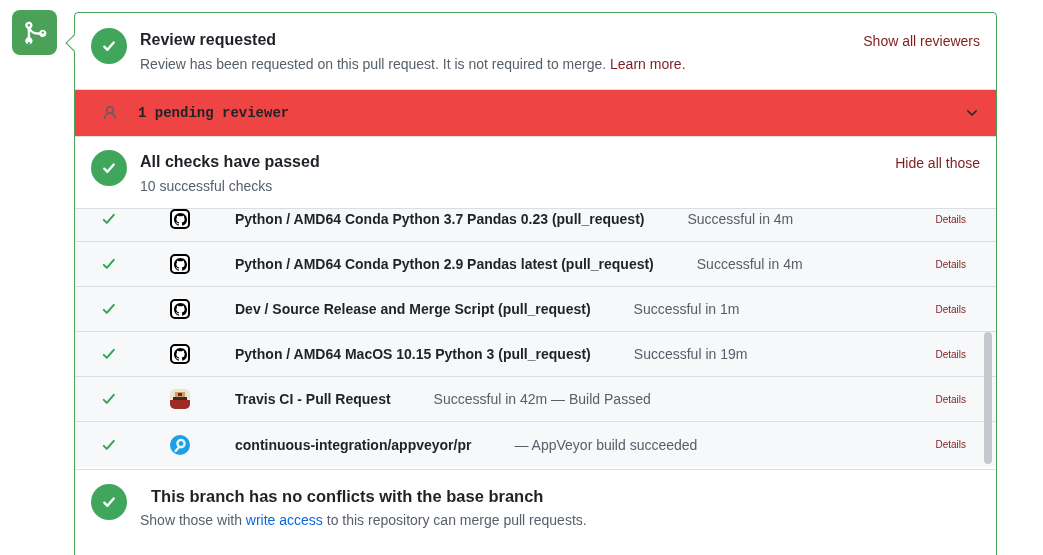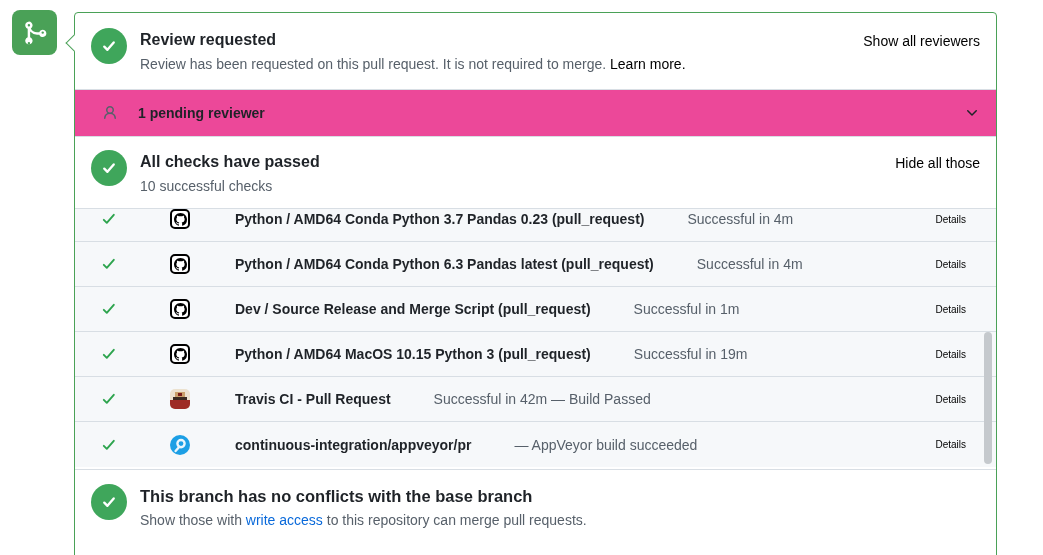--- a/index.html
+++ b/index.html
@@ -17,34 +17,34 @@
            background:#ffffff; border:1px solid #4aa157; border-radius:4px; }
   .caret { position:absolute; left:-7px; top:24px; width:12px; height:12px;
            background:#ffffff; border-left:1px solid #4aa157;
            border-bottom:1px solid #4aa157; transform:rotate(45deg); }
 
   section { display:flex; align-items:flex-start; }
 
   .sec-review { height:77px; padding:15px 16px 0 16px;
                 border-bottom:1px solid #d8dee4; }
   .sec-pending { height:47px; padding:0 16px 0 27px; align-items:center;
-                 background:#ec4899; border-bottom:1px solid #d8dee4; }
+                 background:#ef4444; border-bottom:1px solid #d8dee4;font-family:Liberation Mono, monospace; }
   .sec-checks-head { height:72px; padding:13px 16px 0 16px;
                      border-bottom:1px solid #d8dee4; }
   .sec-footer { height:auto; padding:14px 16px 0 16px; }
 
   .status-circle { width:36px; height:36px; border-radius:50%; background:#3fa65b;
                    flex:0 0 36px; display:flex; align-items:center;
                    justify-content:center; margin-right:13px; }
 
   .sec-texts { padding-top:2px; }
   .sec-title { font-size:16px; font-weight:700; color:#1f2328; line-height:1.3;
                margin-bottom:4px; }
   .sec-sub { font-size:14px; color:#57606a; line-height:1.4; }
-  a.link { color:#000000; text-decoration:none; cursor:pointer; }
+  a.link { color:#7f1d1d; text-decoration:none; cursor:pointer; }
   .right-link { margin-left:auto; font-size:14px; padding-top:5px;
                 white-space:nowrap; }
 
   .pending-label { font-size:14px; font-weight:700; margin-left:20px; }
   .chev { margin-left:auto; display:flex; }
 
   
   .checks-scroll { position:relative; height:261px; overflow:hidden;
                    border-bottom:1px solid #d8dee4; }
   .checks-inner { margin-top:-12px; }
@@ -146,21 +146,21 @@
               <path fill="none" stroke="#2da44e" stroke-width="1.9" stroke-linecap="round" stroke-linejoin="round" d="M2.8 8.8l3 3 7-8"></path>
             </svg>
           </span>
         <span class="app-icon">
             <span class="gh-avatar">
               <svg width="13" height="13" viewBox="0 0 16 16">
                 <path fill="#000" d="M8 0C3.58 0 0 3.58 0 8c0 3.54 2.29 6.53 5.47 7.59.4.07.55-.17.55-.38 0-.19-.01-.82-.01-1.49-2.01.37-2.53-.49-2.69-.94-.09-.23-.48-.94-.82-1.13-.28-.15-.68-.52-.01-.53.63-.01 1.08.58 1.23.82.72 1.21 1.87.87 2.33.66.07-.52.28-.87.51-1.07-1.78-.2-3.64-.89-3.64-3.95 0-.87.31-1.59.82-2.15-.08-.2-.36-1.02.08-2.12 0 0 .67-.21 2.2.82.64-.18 1.32-.27 2-.27s1.36.09 2 .27c1.53-1.04 2.2-.82 2.2-.82.44 1.1.16 1.92.08 2.12.51.56.82 1.27.82 2.15 0 3.07-1.87 3.75-3.65 3.95.29.25.54.73.54 1.48 0 1.07-.01 1.93-.01 2.2 0 .21.15.46.55.38A8.01 8.01 0 0 0 16 8c0-4.42-3.58-8-8-8z"></path>
               </svg>
             </span>
           </span>
-        <span class="row-name">Python / AMD64 Conda Python 6.3 Pandas latest (pull_request)</span>
+        <span class="row-name">Python / AMD64 Conda Python 2.9 Pandas latest (pull_request)</span>
         <span class="row-status">Successful in 4m</span>
         <a class="link details">Details</a>
       </div>
 
       <div class="check-row">
         <span class="row-check">
             <svg width="16" height="16" viewBox="0 0 16 16">
               <path fill="none" stroke="#2da44e" stroke-width="1.9" stroke-linecap="round" stroke-linejoin="round" d="M2.8 8.8l3 3 7-8"></path>
             </svg>
           </span>
@@ -243,17 +243,17 @@
     <div class="scroll-thumb"></div>
   </div>
 
   <section class="sec-footer">
     <div class="status-circle">
       <svg width="18" height="18" viewBox="0 0 16 16">
         <path fill="none" stroke="#ffffff" stroke-width="2.1" stroke-linecap="round" stroke-linejoin="round" d="M3.8 8.6l2.8 2.8 5.6-6.6"></path>
       </svg>
     </div>
     <div class="sec-texts">
-      <div class="sec-title" style="font-size:16.5px;">This branch has no conflicts with the base branch</div>
+      <div class="sec-title" style="font-size:16.5px;margin-left:11px;">This branch has no conflicts with the base branch</div>
       <div class="sec-sub footer-sub"><span>Show those with </span><a>write access</a><span> to this repository can merge pull requests.</span></div>
     </div>
   </section>
 </div>
 
 </body></html>

